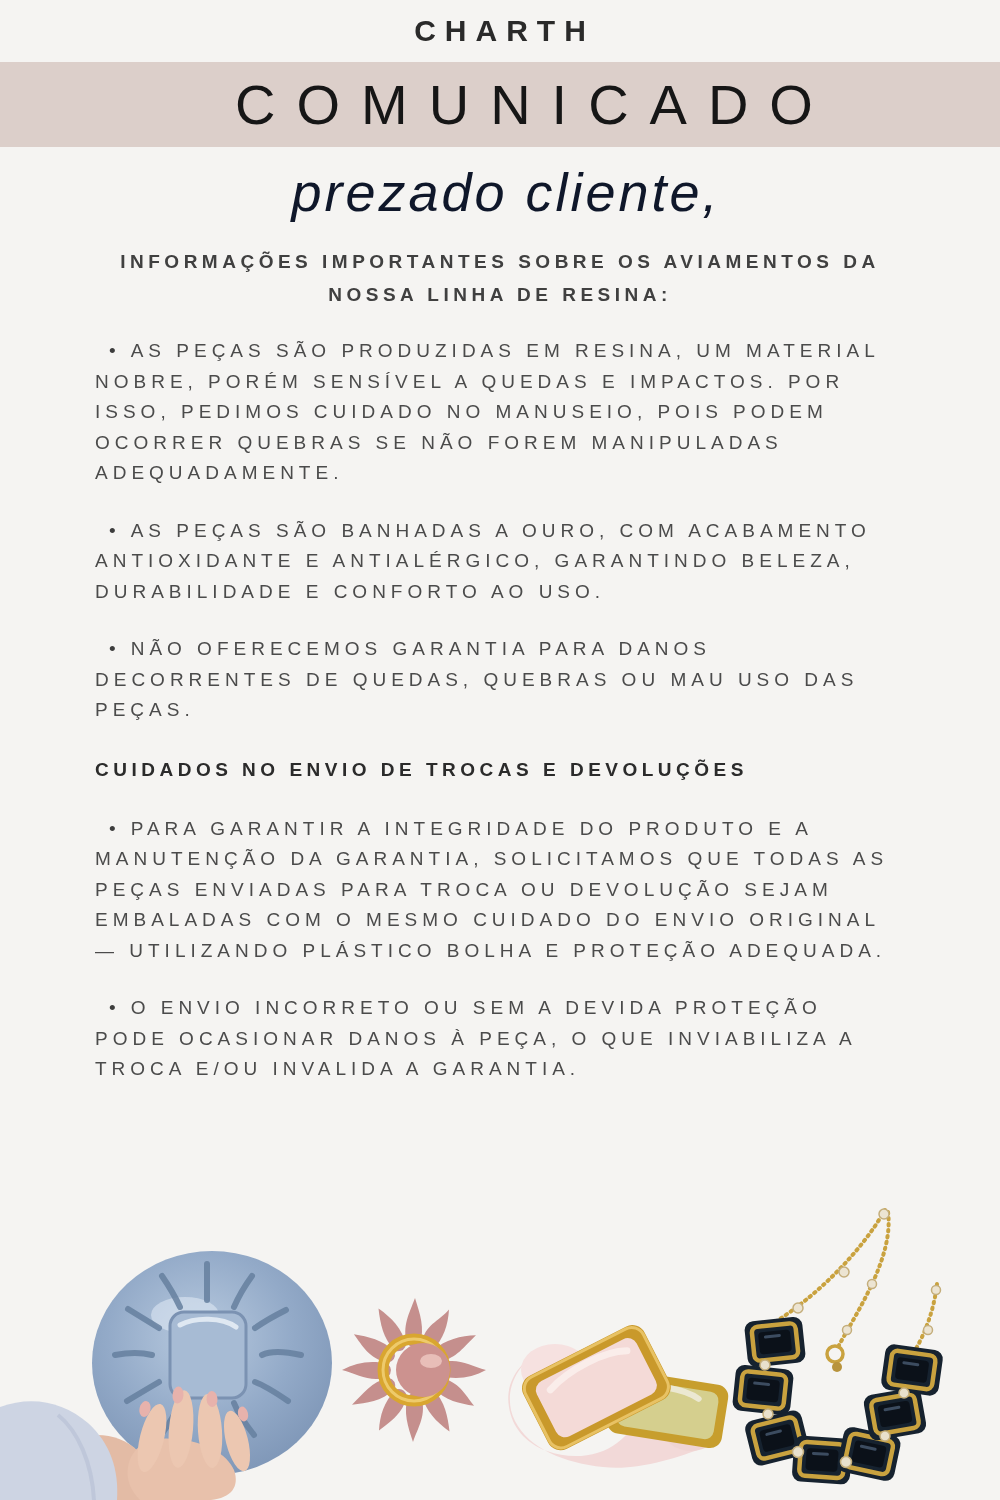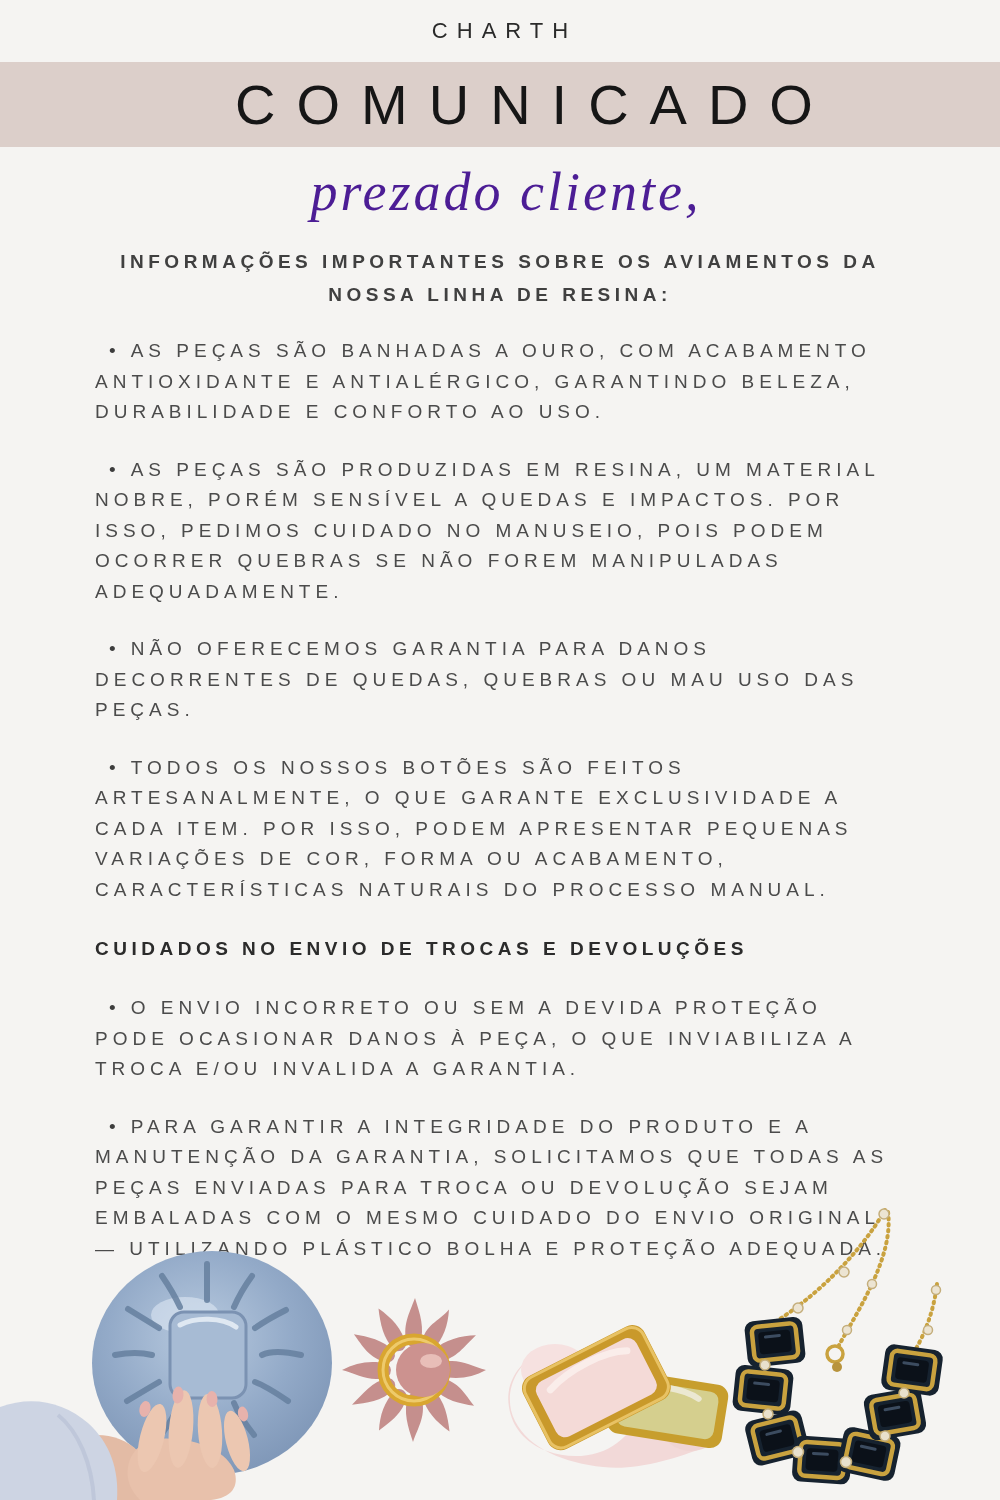--- a/index.html
+++ b/index.html
@@ -12,42 +12,42 @@
     background:#f5f4f2;
     overflow:hidden;
     font-family:"Liberation Sans", sans-serif;
     color:#4b4b4b;
   }
   .brand-row{
     height:62px;
     display:flex; align-items:center; justify-content:center;
   }
   .brand{
-    font-size:22px; font-weight:400;
+    font-size:30px; font-weight:700;
     letter-spacing:9px; text-indent:9px;
     color:#2a2a2a;
   }
   .band{
     height:85px;
     background:#dccfca;
     display:flex; align-items:center; justify-content:center;padding-left:48px;
   }
   .band-title{
     font-size:56px; font-weight:300;
     letter-spacing:21px; text-indent:21px;
     color:#161616;
   }
   .greeting{
     margin-top:14px;
     text-align:center;
-    font-family:Liberation Serif, serif;
+    font-family:Liberation Sans, sans-serif;
     font-style:italic;
     font-size:54px;
     letter-spacing:3px;
-    color:#4c1d95;
+    color:#0f172a;
     padding-left:12px;
   }
   .intro-heading{
     margin:22px auto 0;
     max-width:820px;
     text-align:center;
     font-size:19px; font-weight:700;
     letter-spacing:4.5px;
     line-height:33px;
     color:#404040;
@@ -94,29 +94,28 @@
 
   <div class="band">
     <div class="band-title">COMUNICADO</div>
   </div>
 
   <div class="greeting">prezado cliente,</div>
 
   <div class="intro-heading">INFORMAÇÕES IMPORTANTES SOBRE OS AVIAMENTOS DA NOSSA LINHA DE RESINA:</div>
 
   <div class="content">
+    <p class="bullet"><span class="marker">•</span><span>AS PEÇAS SÃO PRODUZIDAS EM RESINA, UM MATERIAL NOBRE, PORÉM SENSÍVEL A QUEDAS E IMPACTOS. POR ISSO, PEDIMOS CUIDADO NO MANUSEIO, POIS PODEM OCORRER QUEBRAS SE NÃO FOREM MANIPULADAS ADEQUADAMENTE.</span></p>
     <p class="bullet"><span class="marker">•</span><span>AS PEÇAS SÃO BANHADAS A OURO, COM ACABAMENTO ANTIOXIDANTE E ANTIALÉRGICO, GARANTINDO BELEZA, DURABILIDADE E CONFORTO AO USO.</span></p>
-    <p class="bullet"><span class="marker">•</span><span>AS PEÇAS SÃO PRODUZIDAS EM RESINA, UM MATERIAL NOBRE, PORÉM SENSÍVEL A QUEDAS E IMPACTOS. POR ISSO, PEDIMOS CUIDADO NO MANUSEIO, POIS PODEM OCORRER QUEBRAS SE NÃO FOREM MANIPULADAS ADEQUADAMENTE.</span></p>
     <p class="bullet"><span class="marker">•</span><span>NÃO OFERECEMOS GARANTIA PARA DANOS DECORRENTES DE QUEDAS, QUEBRAS OU MAU USO DAS PEÇAS.</span></p>
-    <p class="bullet"><span class="marker">•</span><span>TODOS OS NOSSOS BOTÕES SÃO FEITOS ARTESANALMENTE, O QUE GARANTE EXCLUSIVIDADE A CADA ITEM. POR ISSO, PODEM APRESENTAR PEQUENAS VARIAÇÕES DE COR, FORMA OU ACABAMENTO, CARACTERÍSTICAS NATURAIS DO PROCESSO MANUAL.</span></p>
 
     <h2 class="section-heading">CUIDADOS NO ENVIO DE TROCAS E DEVOLUÇÕES</h2>
 
+    <p class="bullet"><span class="marker">•</span><span>PARA GARANTIR A INTEGRIDADE DO PRODUTO E A MANUTENÇÃO DA GARANTIA, SOLICITAMOS QUE TODAS AS PEÇAS ENVIADAS PARA TROCA OU DEVOLUÇÃO SEJAM EMBALADAS COM O MESMO CUIDADO DO ENVIO ORIGINAL — UTILIZANDO PLÁSTICO BOLHA E PROTEÇÃO ADEQUADA.</span></p>
     <p class="bullet"><span class="marker">•</span><span>O ENVIO INCORRETO OU SEM A DEVIDA PROTEÇÃO PODE OCASIONAR DANOS À PEÇA, O QUE INVIABILIZA A TROCA E/OU INVALIDA A GARANTIA.</span></p>
-    <p class="bullet"><span class="marker">•</span><span>PARA GARANTIR A INTEGRIDADE DO PRODUTO E A MANUTENÇÃO DA GARANTIA, SOLICITAMOS QUE TODAS AS PEÇAS ENVIADAS PARA TROCA OU DEVOLUÇÃO SEJAM EMBALADAS COM O MESMO CUIDADO DO ENVIO ORIGINAL — UTILIZANDO PLÁSTICO BOLHA E PROTEÇÃO ADEQUADA.</span></p>
   </div>
 
   <div class="products">
 
     <svg class="product p-clutch" viewBox="0 0 335 285" xmlns="http://www.w3.org/2000/svg">
       <defs>
         <radialGradient id="clutchG" cx="45%" cy="38%" r="70%">
           <stop offset="0%" stop-color="#b8cadf"></stop>
           <stop offset="55%" stop-color="#93aac8"></stop>
           <stop offset="100%" stop-color="#7b93b4"></stop>

